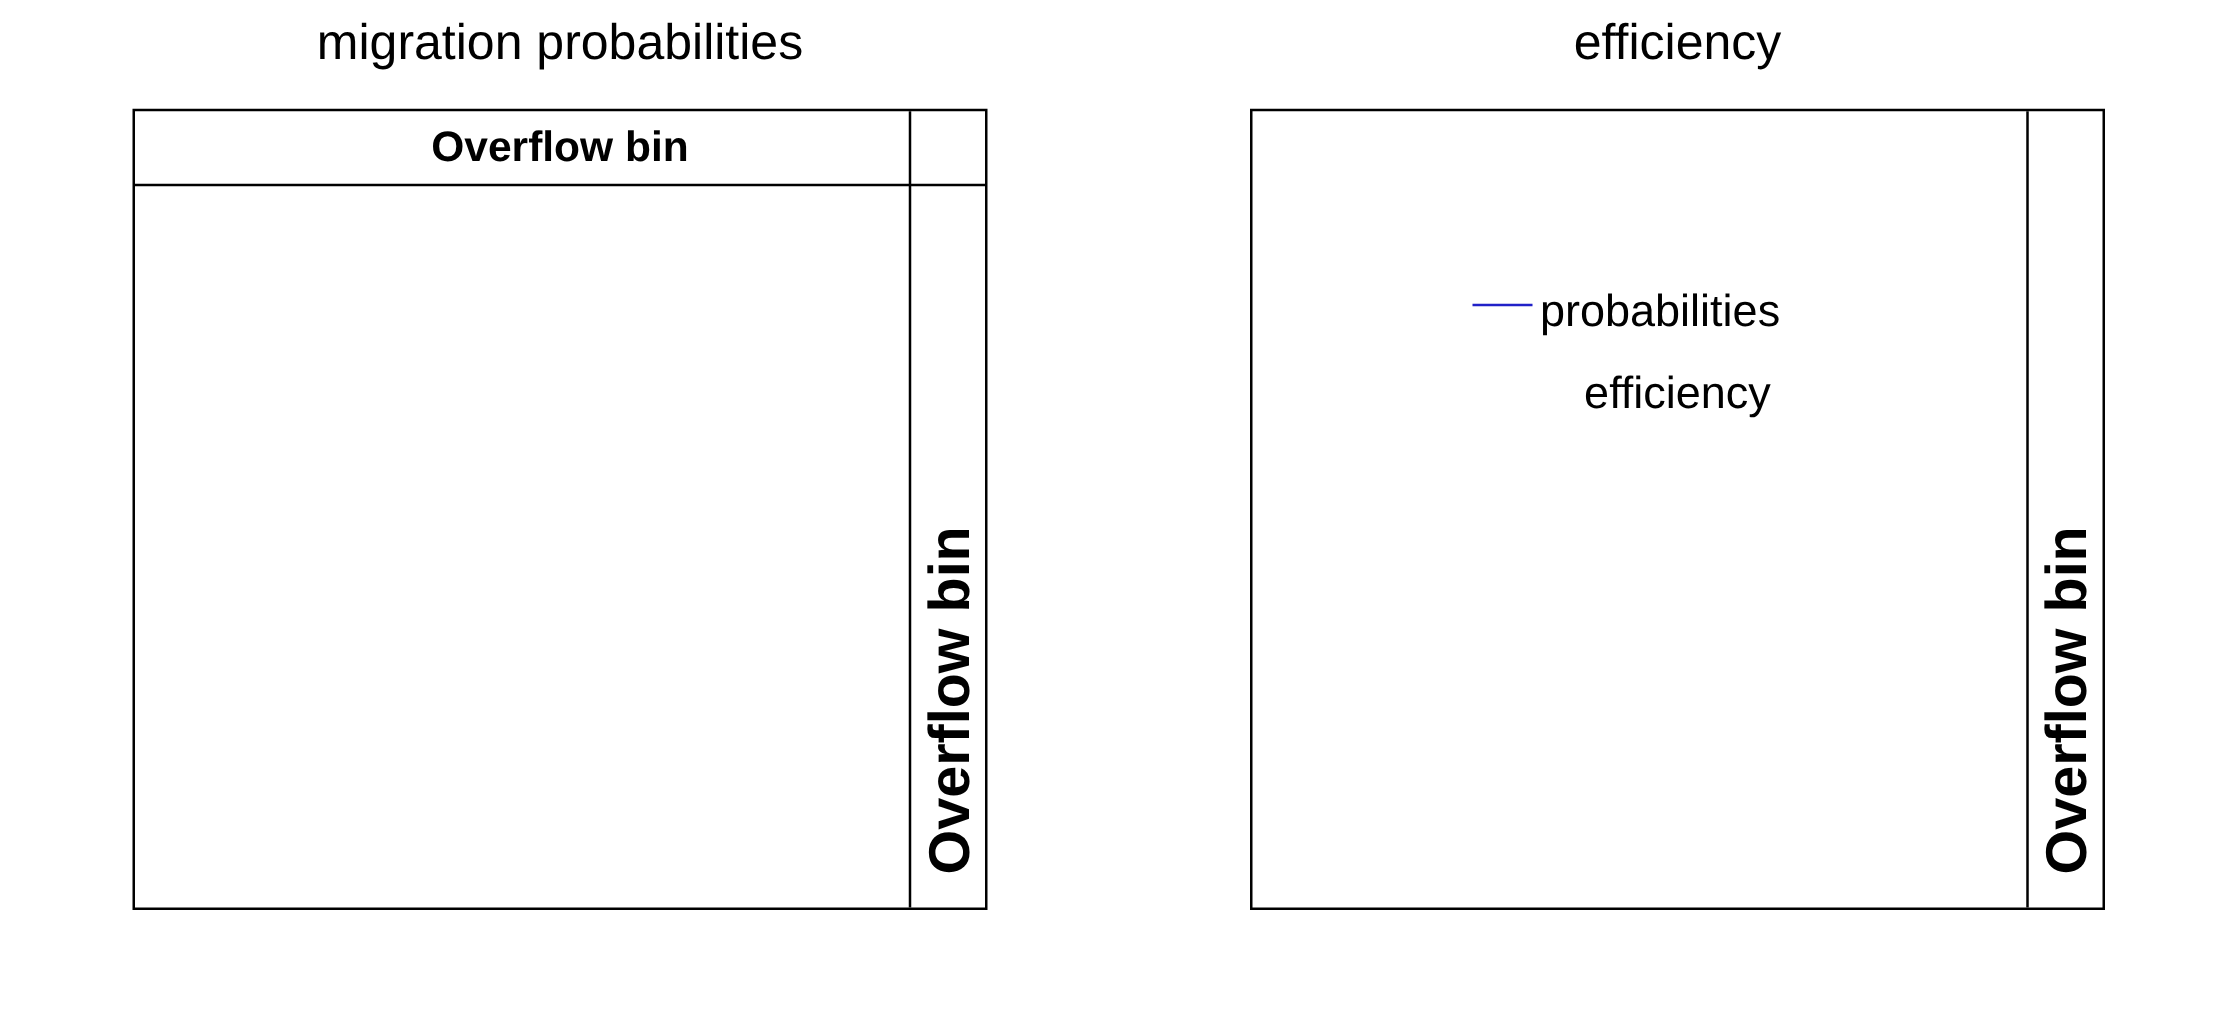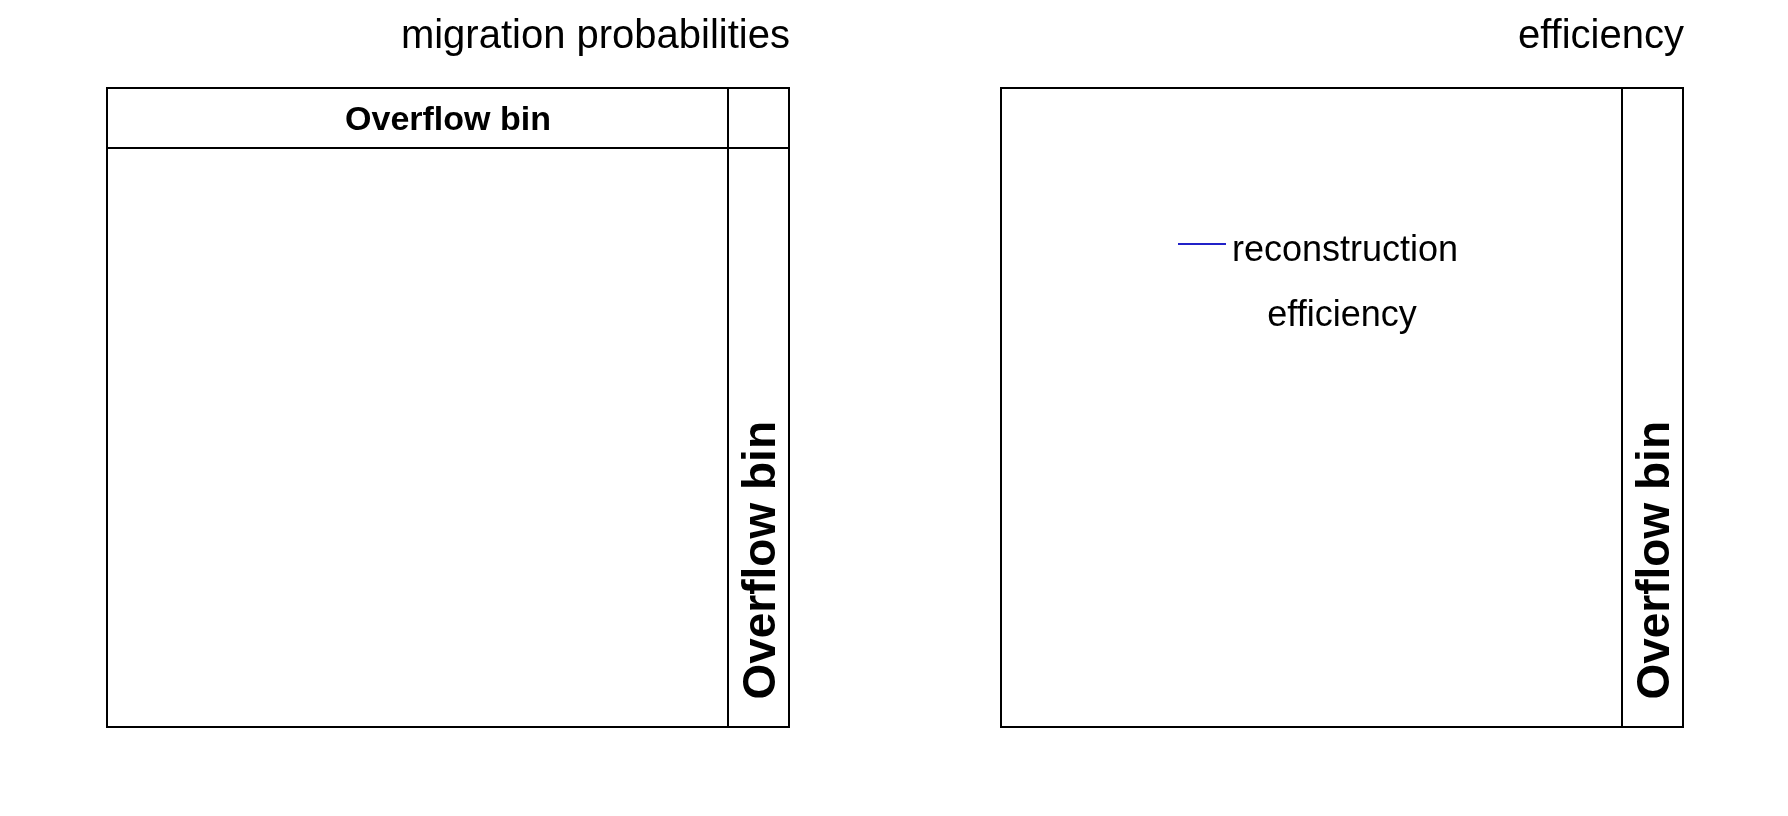--- a/index.html
+++ b/index.html
@@ -18,21 +18,21 @@
     height: 816px;
     background: #ffffff;
   }
   .panel-title {
     position: absolute;
     top: 12px;
     height: 44px;
     line-height: 44px;
     font-size: 40px;
     font-weight: 400;
-    text-align: right;
+    text-align: center;
     white-space: nowrap;
   }
   .left-title  { left: 106px; width: 684px; }
   .right-title { left: 1000px; width: 684px; }
 
   .plot-box {
     position: absolute;
     top: 87px;
     width: 684px;
     height: 641px;
@@ -121,18 +121,18 @@
       <span class="vert-label">Overflow bin</span>
     </div>
   </div>
 
   <div class="plot-box right-box">
     <div class="right-col">
       <span class="vert-label">Overflow bin</span>
     </div>
     <div>
       <div class="legend-line"></div>
-      <div class="legend-text-1">reconstruction</div>
+      <div class="legend-text-1">probabilities</div>
       <div class="legend-text-2">efficiency</div>
     </div>
   </div>
 
 </div>
 
 </body></html>

